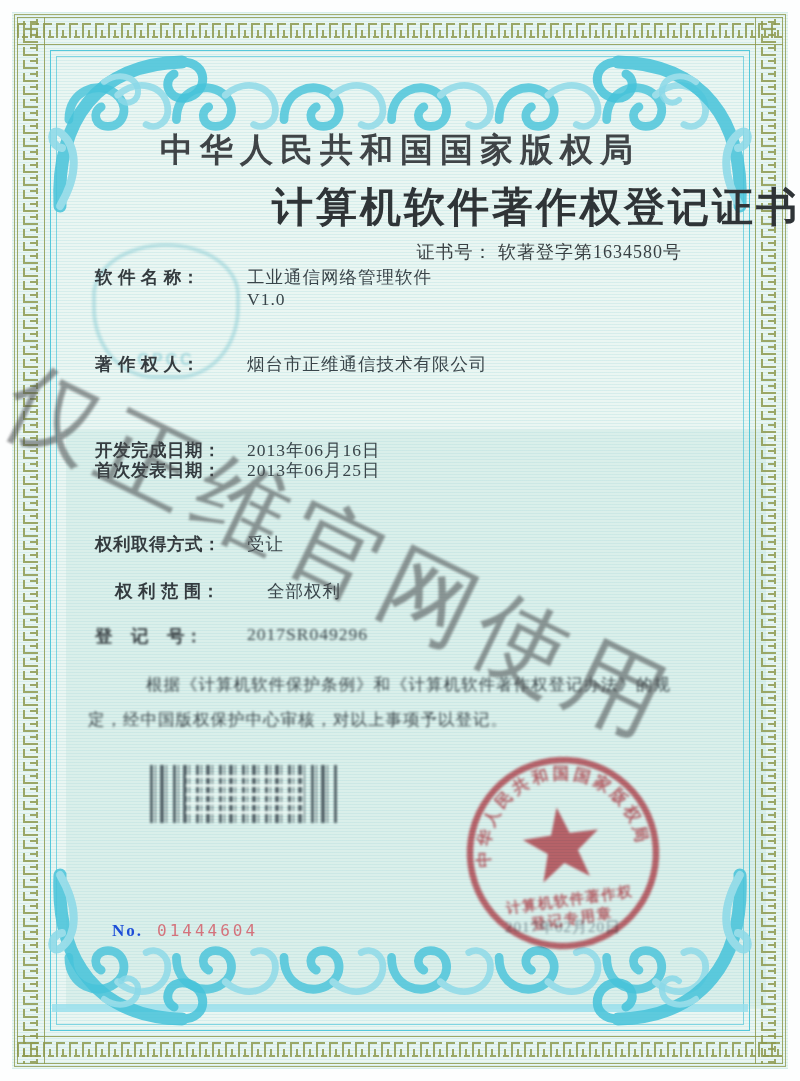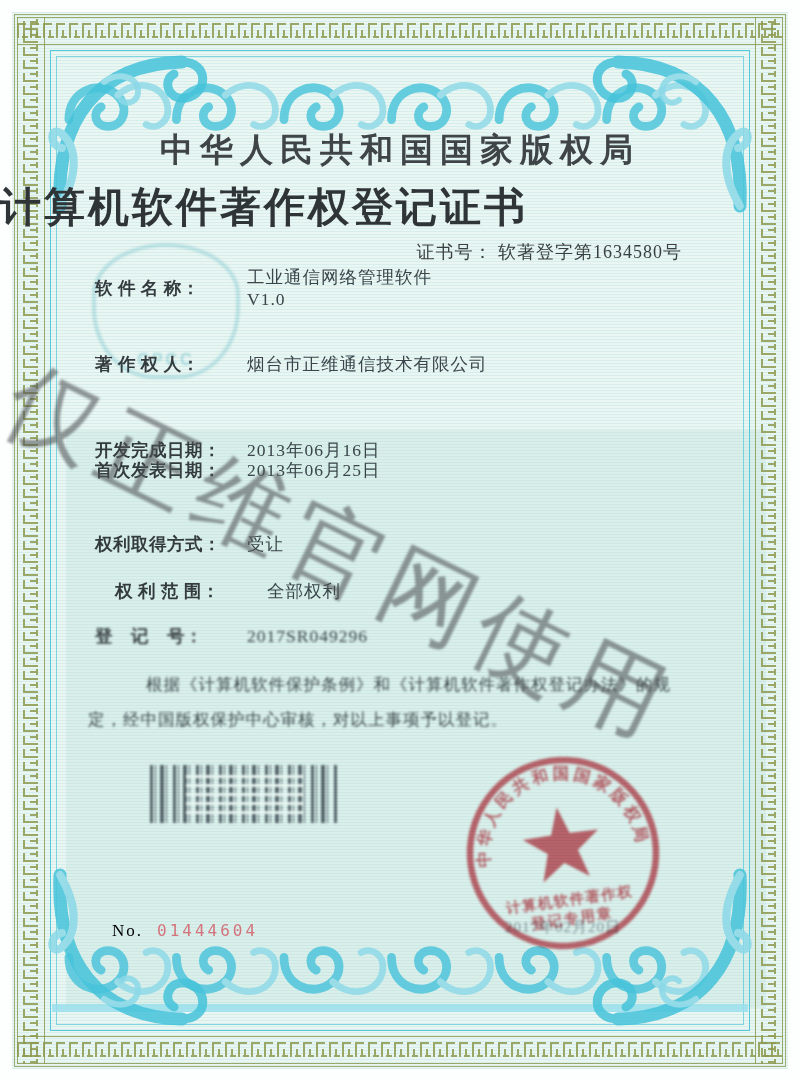--- a/index.html
+++ b/index.html
@@ -65,27 +65,27 @@
   .corner.tl{left:48px;top:48px;}
   .corner.tr{right:48px;top:48px;transform:scaleX(-1);}
   .corner.bl{left:48px;bottom:48px;transform:scaleY(-1);}
   .corner.br{right:48px;bottom:48px;transform:scale(-1,-1);}
   
   .issuer{
     position:absolute;left:0;right:0;top:128px;text-align:center;
     font-size:33px;font-weight:700;letter-spacing:7px;color:#3f4447;
   }
   .certtitle{
-    position:absolute;left:0;right:0;top:180px;text-align:left;
+    position:absolute;left:0;right:0;top:180px;text-align:right;
     font-size:41px;font-weight:800;letter-spacing:3px;color:#2f3437;
   }
   .certno{
     position:absolute;right:118px;top:240px;font-size:18px;color:#394043;letter-spacing:1px;
   }
-  .row{position:absolute;left:95px;display:flex;align-items:center;z-index:20;}
+  .row{position:absolute;left:95px;display:flex;align-items:flex-start;z-index:20;}
   .row .lbl{width:152px;flex:none;font-size:17.5px;font-weight:700;color:#343b3f;letter-spacing:.5px;}
   .row .val{font-size:17.5px;color:#39454a;letter-spacing:1px;}
   .soft-blur{filter:blur(.7px);}
   .hard-blur{filter:blur(1.2px);}
   .statement{
     position:absolute;left:88px;top:668px;width:600px;z-index:20;
     font-size:16.5px;line-height:2.15;letter-spacing:1px;color:#3d484c;
     text-indent:58px;filter:blur(.8px);font-family:Liberation Mono, monospace;
   }
   
@@ -100,21 +100,21 @@
     filter:blur(1.1px);opacity:.92;
   }
   
   .seal{position:absolute;left:462px;top:752px;z-index:30;filter:blur(.8px);opacity:.88;mix-blend-mode:multiply;transform:rotate(-8deg);}
   .sealdate{
     position:absolute;left:468px;top:918px;width:190px;text-align:center;z-index:18;
     font-size:15px;letter-spacing:1px;color:#7d9097;filter:blur(1.3px);
   }
   
   .serial{position:absolute;left:112px;top:921px;z-index:20;display:flex;gap:14px;align-items:baseline;}
-  .serial .no{font-size:17px;font-weight:400;letter-spacing:2px;color:#000000;filter:blur(.6px);}
+  .serial .no{font-size:17px;font-weight:700;letter-spacing:2px;color:#1d4ed8;filter:blur(.6px);}
   .serial .num{font-family:"DejaVu Sans Mono","Liberation Mono",monospace;font-size:16px;letter-spacing:3px;color:#d4737c;filter:blur(.7px);}
   
   .cpcc{
     position:absolute;left:92px;top:243px;width:140px;height:128px;z-index:6;
     border:4px solid rgba(125,198,208,.42);
     border-radius:50% 50% 42% 42% / 38% 38% 52% 52%;
     filter:blur(.8px);
   }
   .cpcc span{
     position:absolute;left:0;right:0;bottom:6px;text-align:center;

